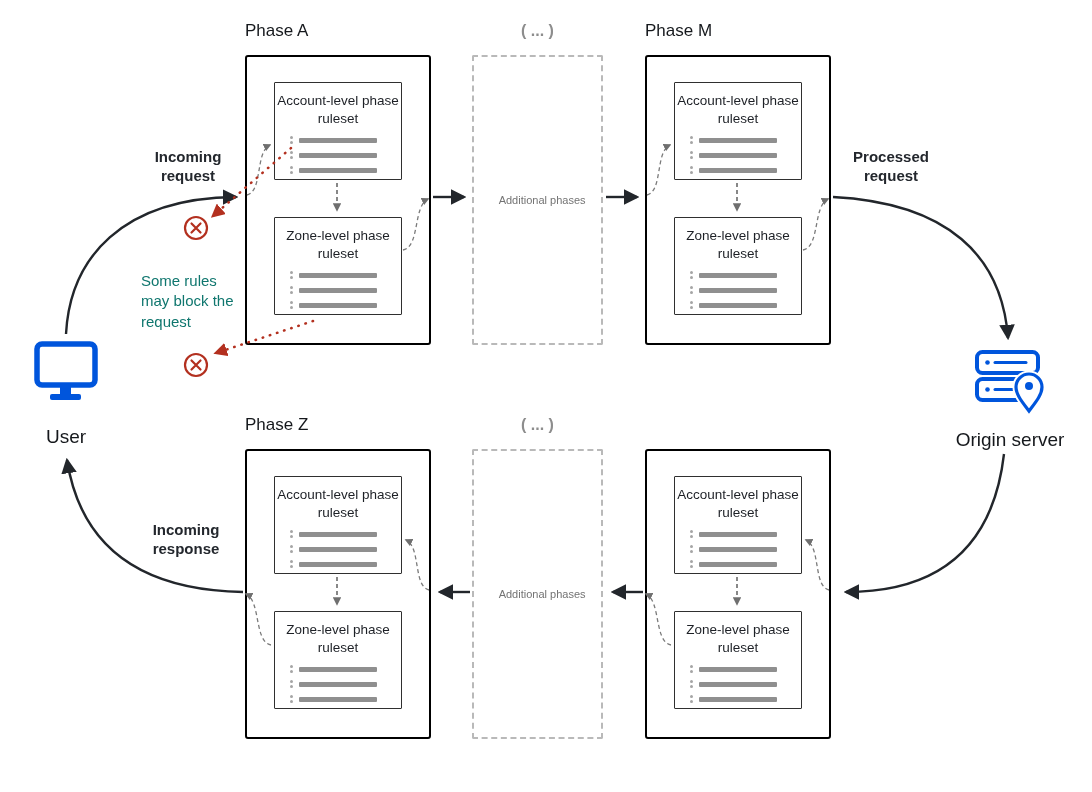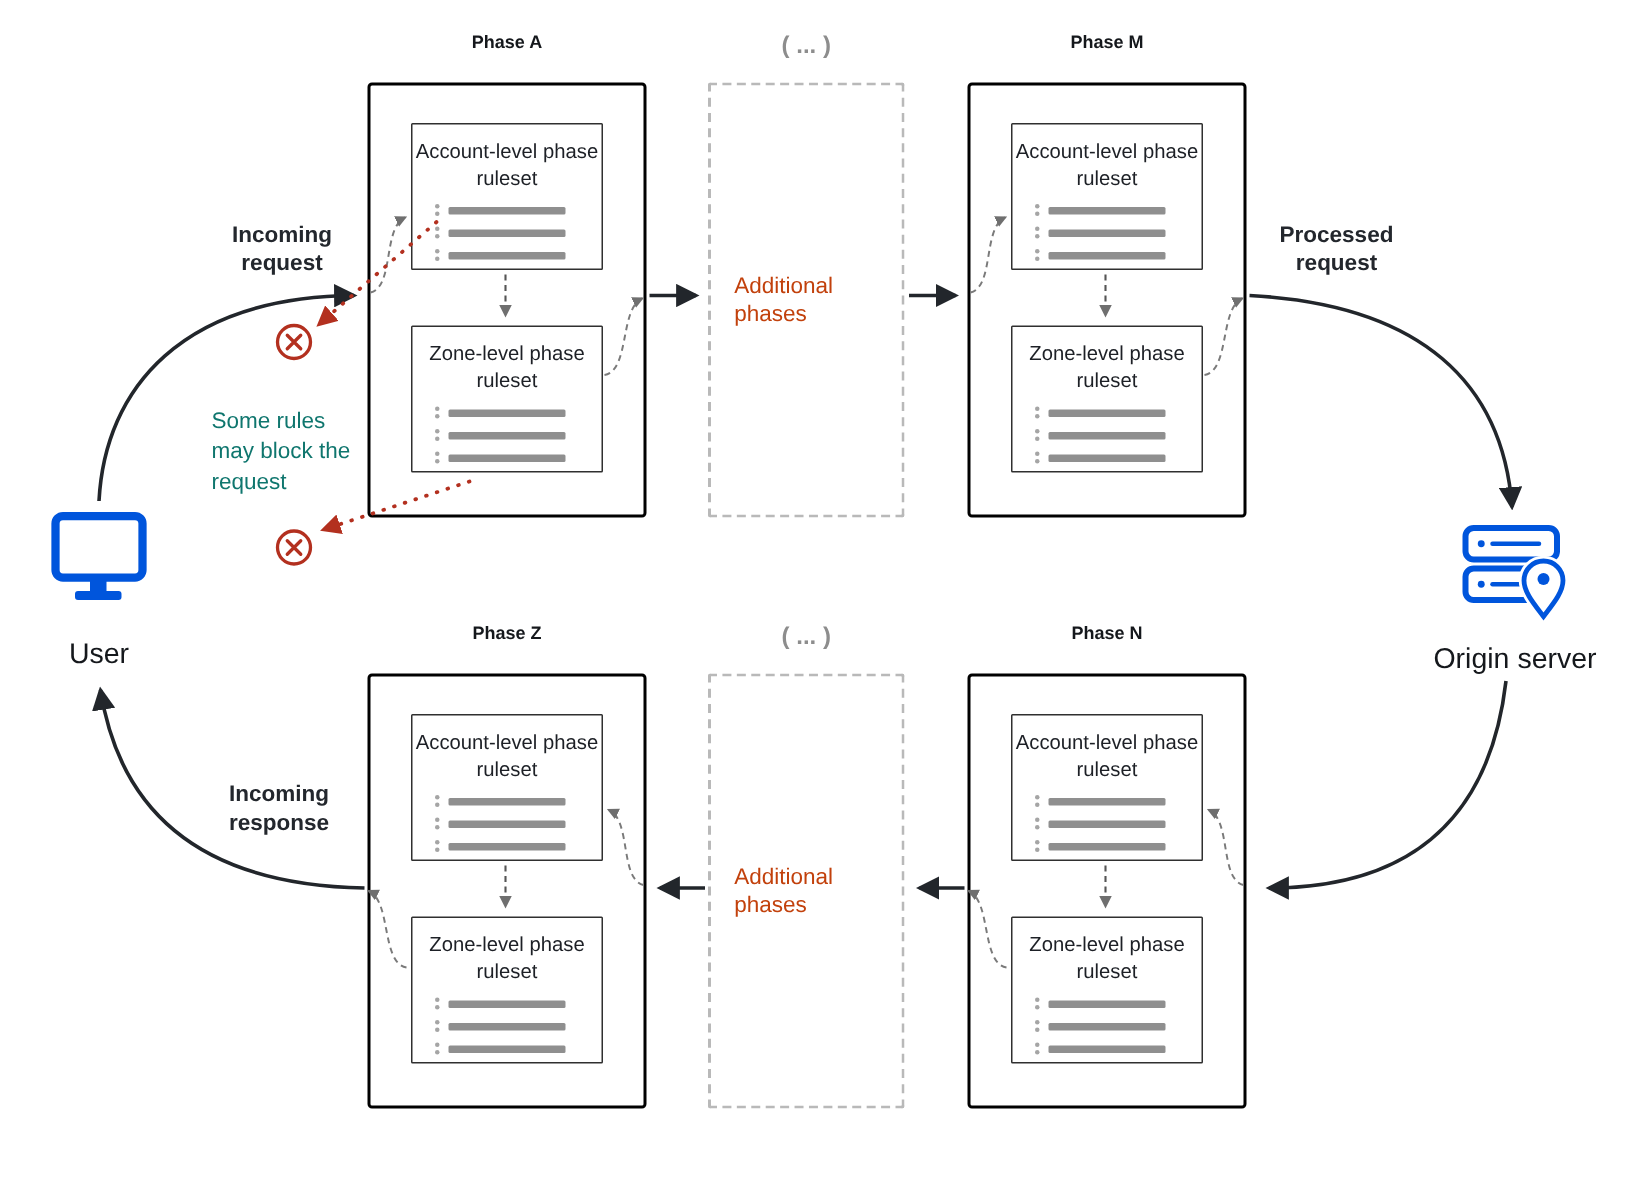--- a/index.html
+++ b/index.html
@@ -1,30 +1,30 @@
 <!DOCTYPE html>
 <html><head>
 <meta charset="utf-8">
 <style>
   html,body{margin:0;padding:0;background:#fff;}
   .canvas{position:relative;width:1092px;height:792px;background:#ffffff;
           font-family:"Liberation Sans",sans-serif;overflow:hidden;}
   .overlay{position:absolute;left:0;top:0;z-index:5;pointer-events:none;}
 
-  .phase-title{position:absolute;width:186px;text-align:center;font-size:12px;
-               font-weight:700;color:#15181c;z-index:2;}
+  .phase-title{position:absolute;width:186px;text-align:left;font-size:17px;
+               font-weight:400;color:#15181c;z-index:2;}
   .ellipsis-header{position:absolute;width:131px;text-align:center;font-size:16px;
                font-weight:700;color:#8d8d8d;z-index:2;}
 
   .phase-box{position:absolute;width:186px;height:290px;background:#fff;
              border:2px solid #000000;border-radius:3px;box-sizing:border-box;z-index:2;}
   .dashed-box{position:absolute;width:131px;height:290px;border:2px dashed #b9b9b9;
               border-radius:2px;box-sizing:border-box;display:flex;align-items:center;
               justify-content:center;z-index:1;}
-  .dashed-box .lbl{color:#c2410c;font-size:15px;text-align:left;width:96px;line-height:1.3;}
+  .dashed-box .lbl{color:#737373;font-size:11px;text-align:right;width:96px;line-height:1.3;}
 
   .ruleset{position:absolute;left:27px;width:128px;height:98px;border:1.5px solid #2f2f2f;
            border-radius:1px;background:#fff;box-sizing:border-box;}
   .ruleset.top{top:25px}
   .ruleset.bot{top:160px}
   .rs-label{margin-top:9px;text-align:center;font-size:13.5px;line-height:1.3;color:#1d2026;}
   .rules{margin:9px 0 0 15px;display:flex;flex-direction:column;gap:7px;}
   .rule{display:flex;align-items:center;gap:6px;}
   .rdots{display:flex;flex-direction:column;gap:2px;}
   .rdots b{width:3px;height:3px;border-radius:50%;background:#a5a5a5;display:block;}
@@ -115,21 +115,20 @@
       <path d="M1029 411 C1023 403 1016 395 1016 387 A13 13 0 1 1 1042 387 C1042 395 1035 403 1029 411 Z" fill="#fff" stroke="#0055dc" stroke-width="3.2"></path>
       <circle cx="1029" cy="386" r="4" fill="#0055dc"></circle>
     </g>
   </svg>
 
   <div class="phase-title" style="left:245px;top:21px">Phase A</div>
   <div class="ellipsis-header" style="left:472px;top:22px">( ... )</div>
   <div class="phase-title" style="left:645px;top:21px">Phase M</div>
   <div class="phase-title" style="left:245px;top:415px">Phase Z</div>
   <div class="ellipsis-header" style="left:472px;top:416px">( ... )</div>
-  <div class="phase-title" style="left:645px;top:415px">Phase N</div>
 
   <div class="phase-box" style="left:245px;top:55px">
     <div class="ruleset top">
       <div class="rs-label">Account-level phase ruleset</div>
       <div class="rules">
         <div class="rule">
             <span class="rdots">
               <b></b>
               <b></b>
             </span>

